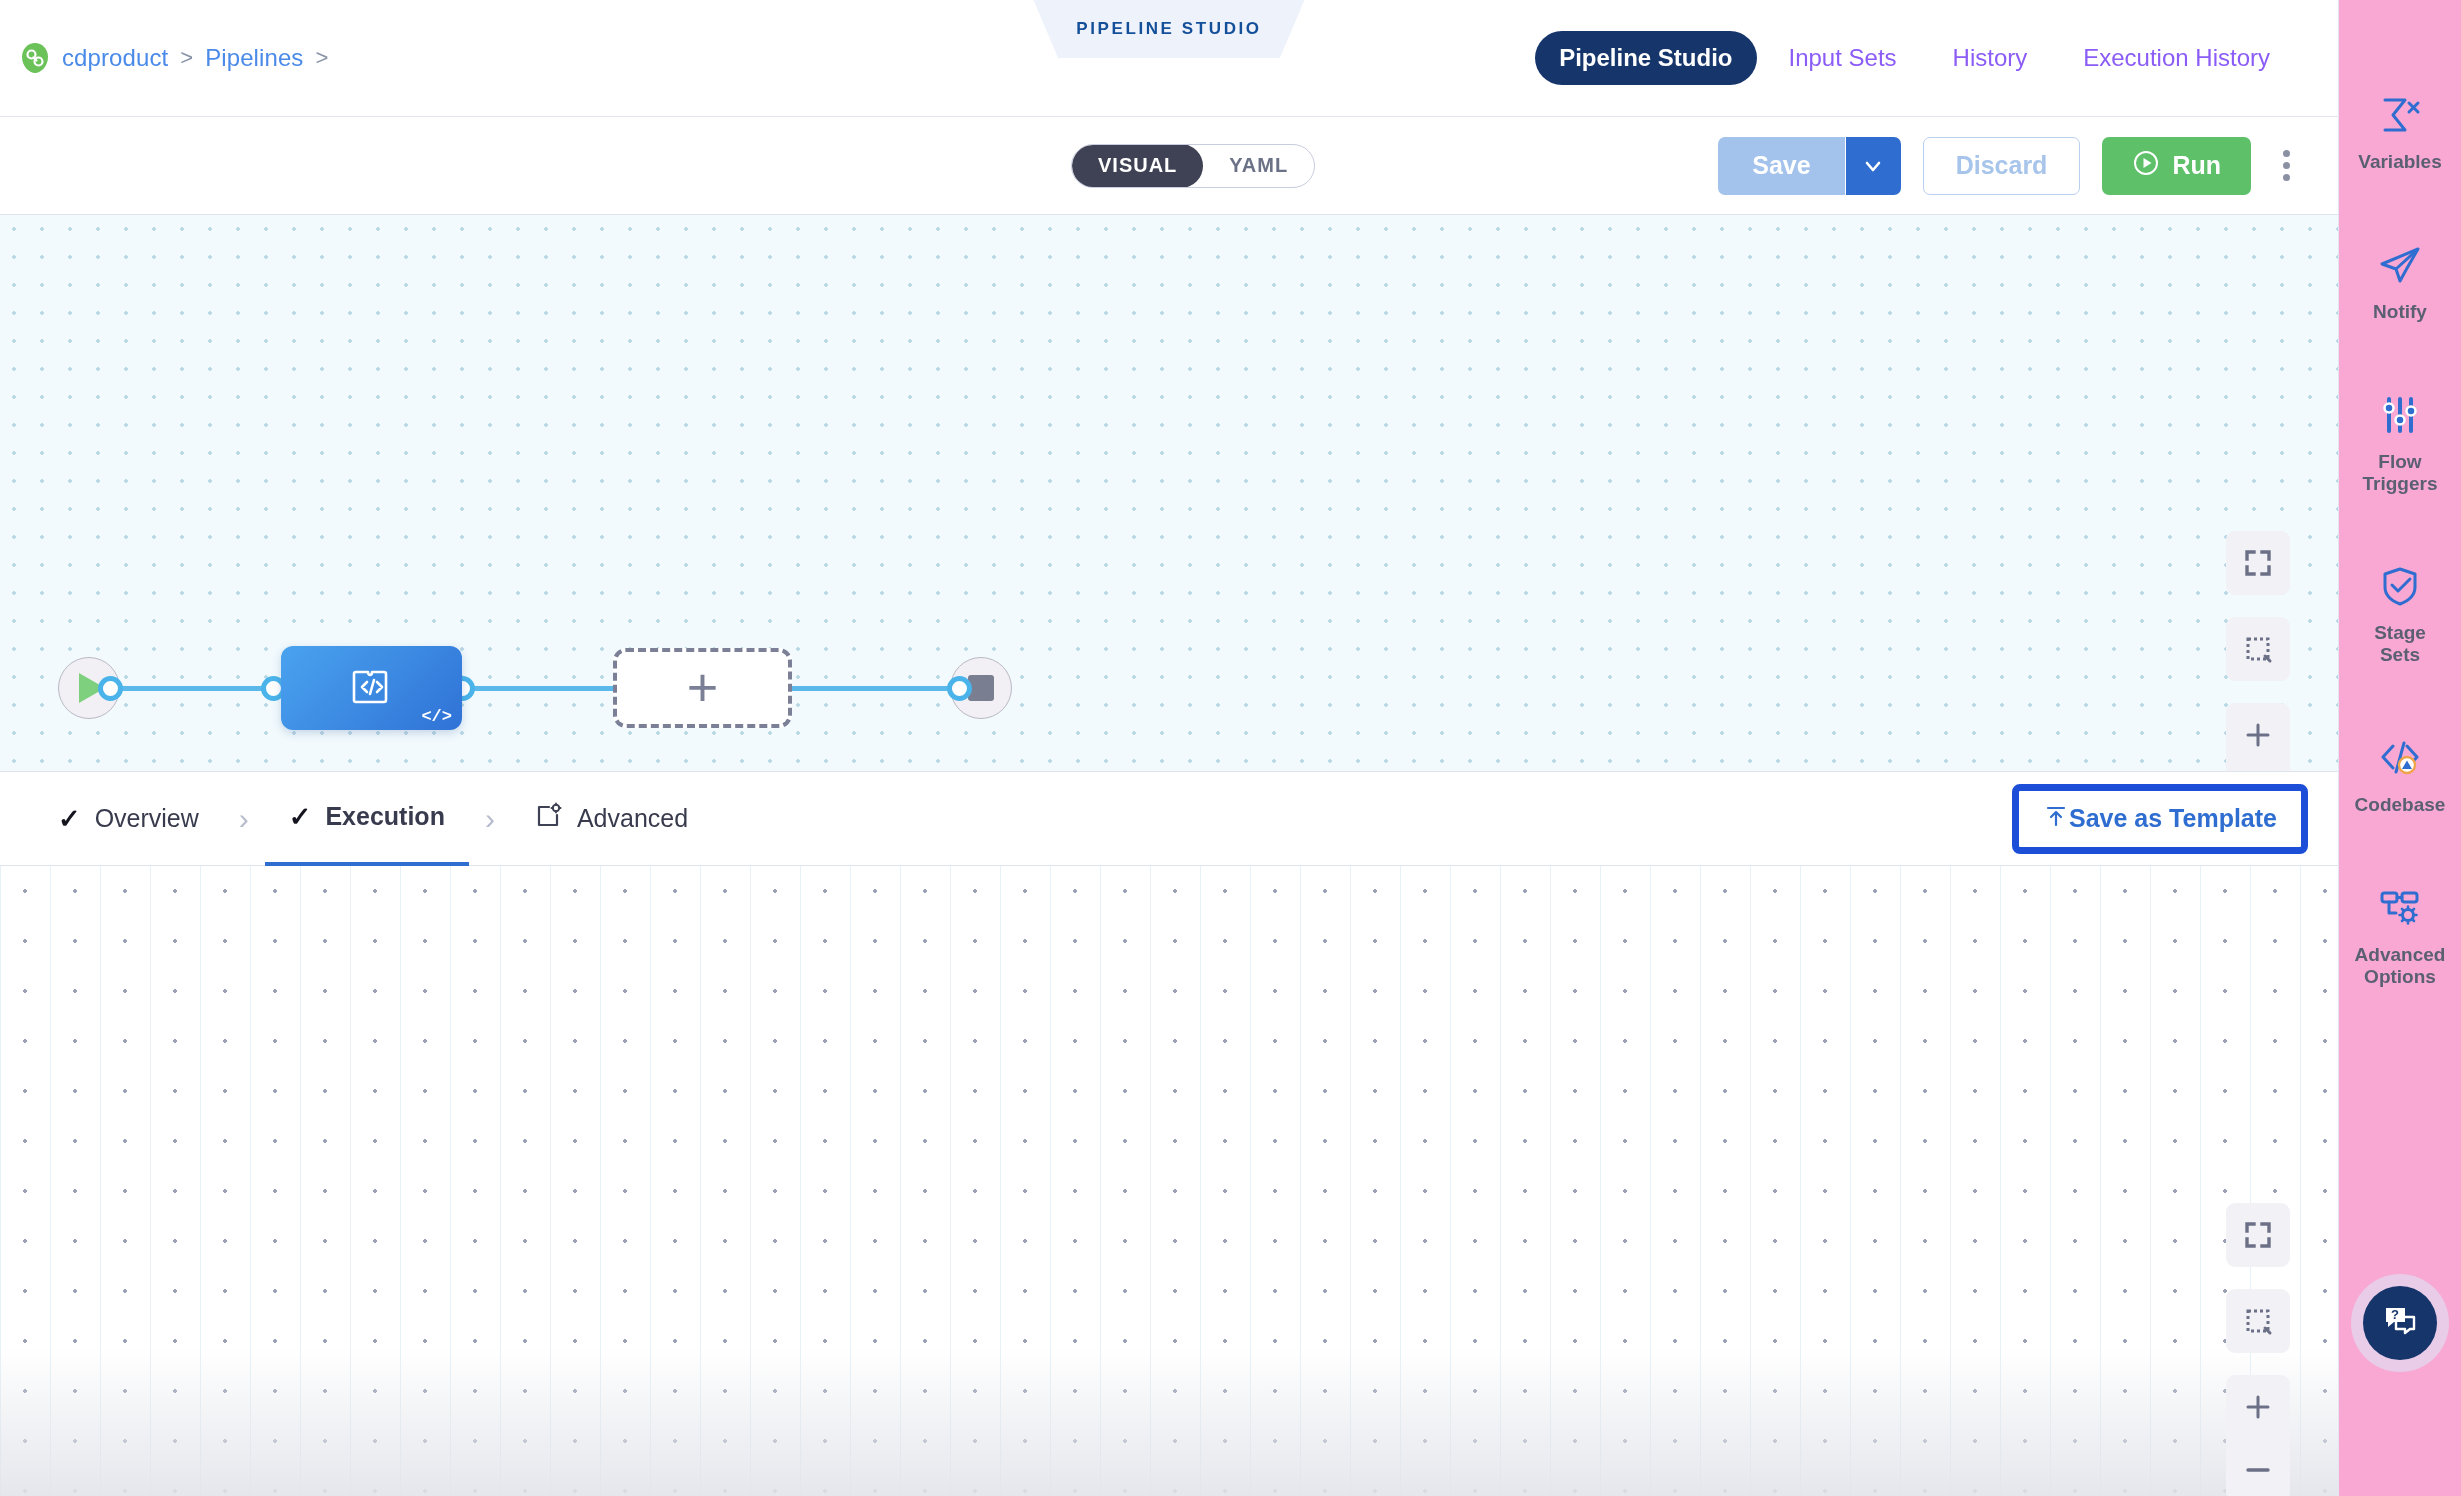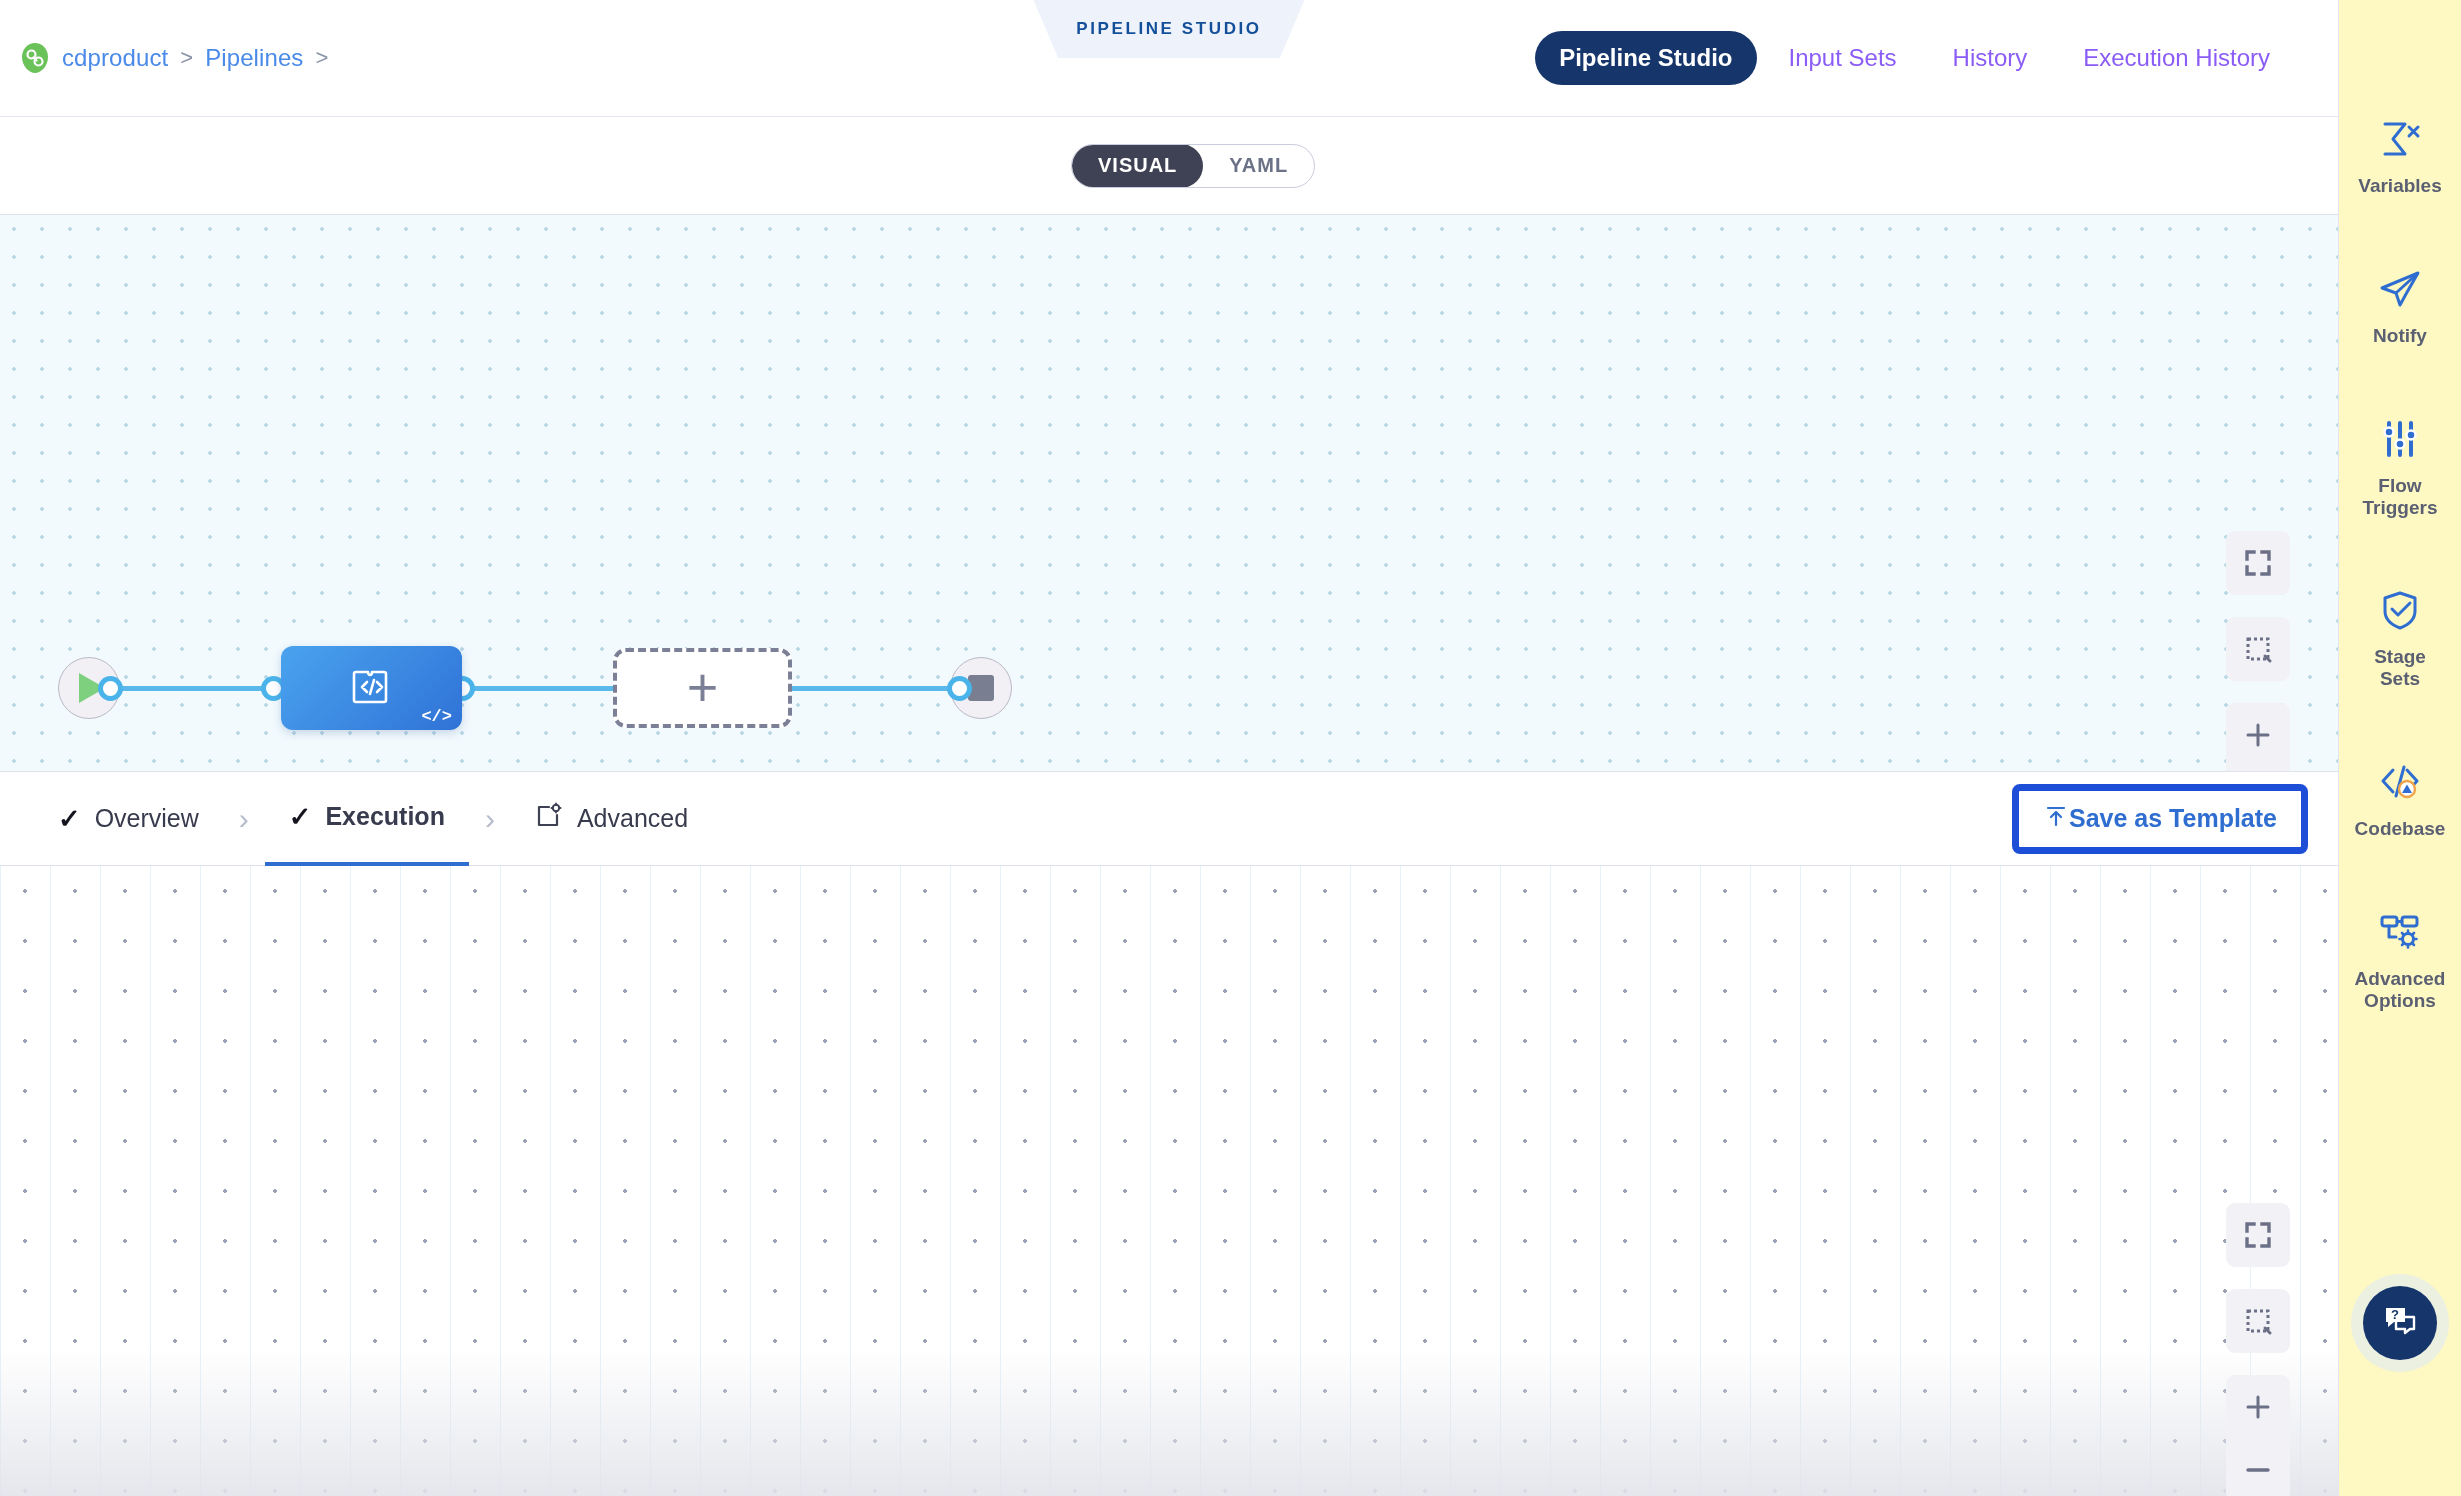--- a/index.html
+++ b/index.html
@@ -189,23 +189,23 @@
   .tab-arrow { color: #b7bccd; font-size: 30px; font-weight: 300; padding: 0 16px; }
   .check { color: #15151f; font-size: 27px; font-weight: 700; }
   .btn-template {
     margin-left: auto; display: flex; align-items: center; gap: 0;
     border: 7px solid #1d4ed8; border-radius: 8px; background: #ffffff;
     color: #2f6ed0; font-size: 25px; font-weight: 600; padding: 12px 24px; cursor: pointer;
   }
 
   
   .rail {
-    width: 123px; flex: 0 0 123px; height: 1496px; background: #fef9c3;
+    width: 123px; flex: 0 0 123px; height: 1496px; background: #f9a8d4;
     border-left: 1px solid #e2e5ef; position: relative;
-    display: flex; flex-direction: column; align-items: center; padding-top: 119px; gap: 72px;
+    display: flex; flex-direction: column; align-items: center; padding-top: 95px; gap: 72px;
   }
   .rail-item { display: flex; flex-direction: column; align-items: center; gap: 12px; cursor: pointer; width: 109px; }
   .rail-label {
     font-size: 19px; font-weight: 700; color: #5a5f72; text-align: center; line-height: 1.15;
   }
   .help-fab {
     position: absolute; left: 50%; transform: translateX(-50%); top: 1286px;
     width: 74px; height: 74px; border-radius: 50%; background: #15356b;
     display: flex; align-items: center; justify-content: center; cursor: pointer;
     box-shadow: 0 0 0 12px rgba(220,233,248,.55);
@@ -245,20 +245,45 @@
       </div>
     </div>
 
     <div class="titlebar">
 
       <div class="vy-toggle">
         <div class="vy-opt active">VISUAL</div>
         <div class="vy-opt">YAML</div>
       </div>
 
+      <div class="title-right">
+        <div class="save-group">
+          <div class="save-main">Save</div>
+          <div class="save-caret">
+            <svg viewBox="0 0 24 24" width="24" height="24">
+              <path d="M6 9l6 7 6-7" fill="none" stroke="#ffffff" stroke-width="2.6" stroke-linecap="round" stroke-linejoin="round"></path>
+            </svg>
+          </div>
+        </div>
+        <div class="btn-discard">Discard</div>
+        <div class="btn-run">
+          <span>
+            <svg viewBox="0 0 28 28" width="28" height="28">
+              <circle cx="14" cy="14" r="11" fill="none" stroke="#ffffff" stroke-width="2"></circle>
+              <path d="M11.5 9l8 5-8 5z" fill="#ffffff"></path>
+            </svg>
+          </span>
+          <span>Run</span>
+        </div>
+        <div class="kebab">
+            <i></i>
+            <i></i>
+            <i></i>
+          </div>
+      </div>
     </div>
 
     <div class="stage-canvas">
       <div class="edge" style="left:86px; top:471px; width:219px;"></div>
       <div class="edge" style="left:438px; top:471px; width:229px;"></div>
       <div class="edge" style="left:776px; top:471px; width:189px;"></div>
 
       <div class="endcap" style="left:58px; top:442px;">
         <span class="tri-play"></span>
       </div>

